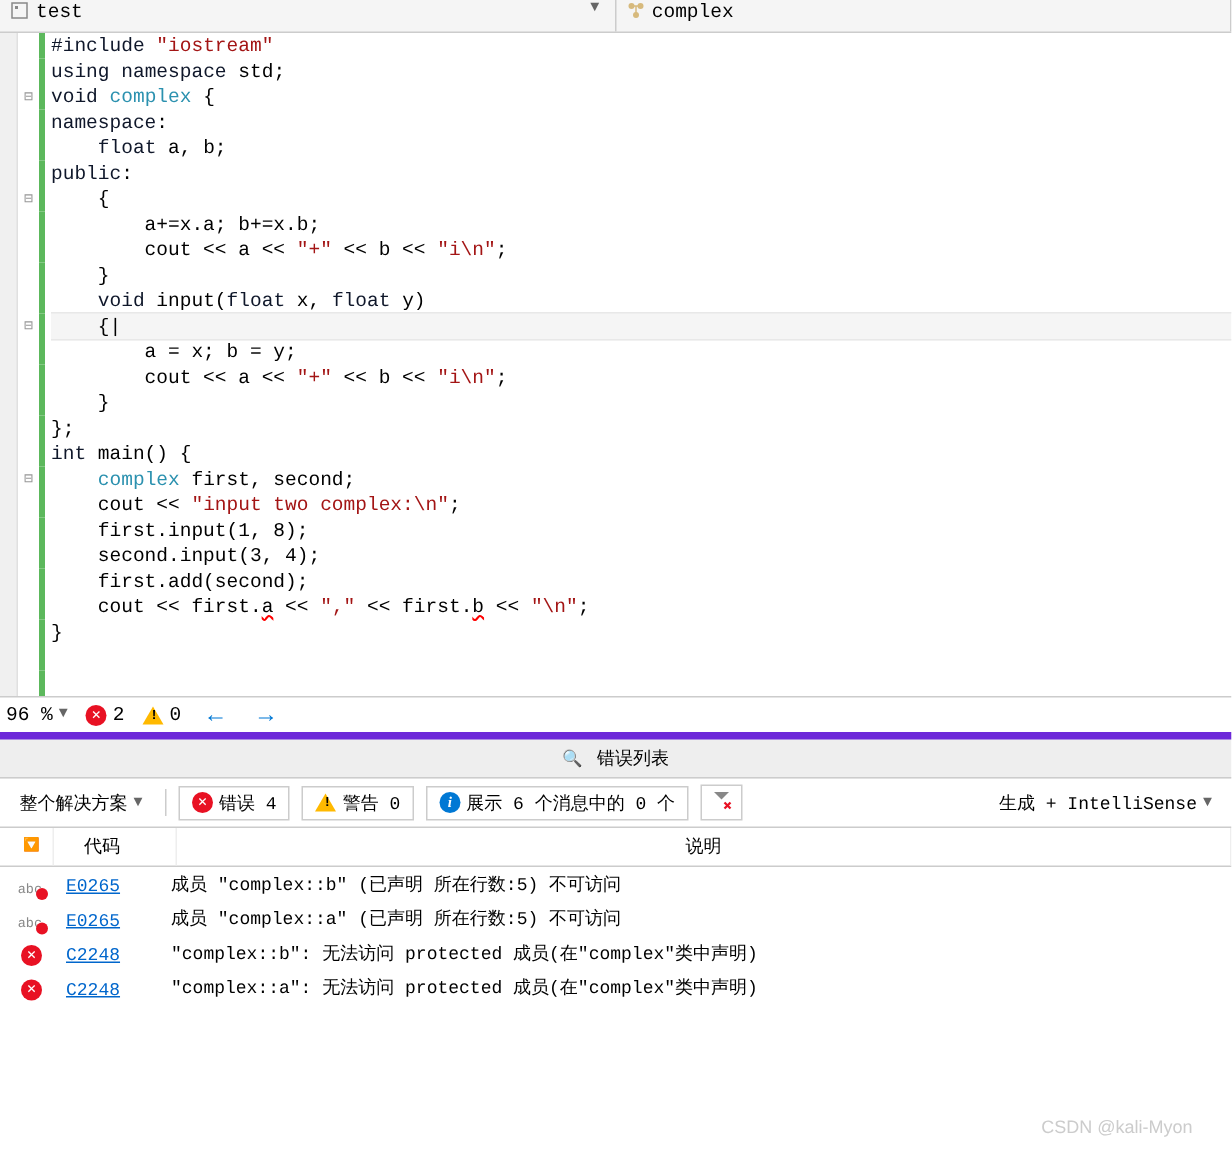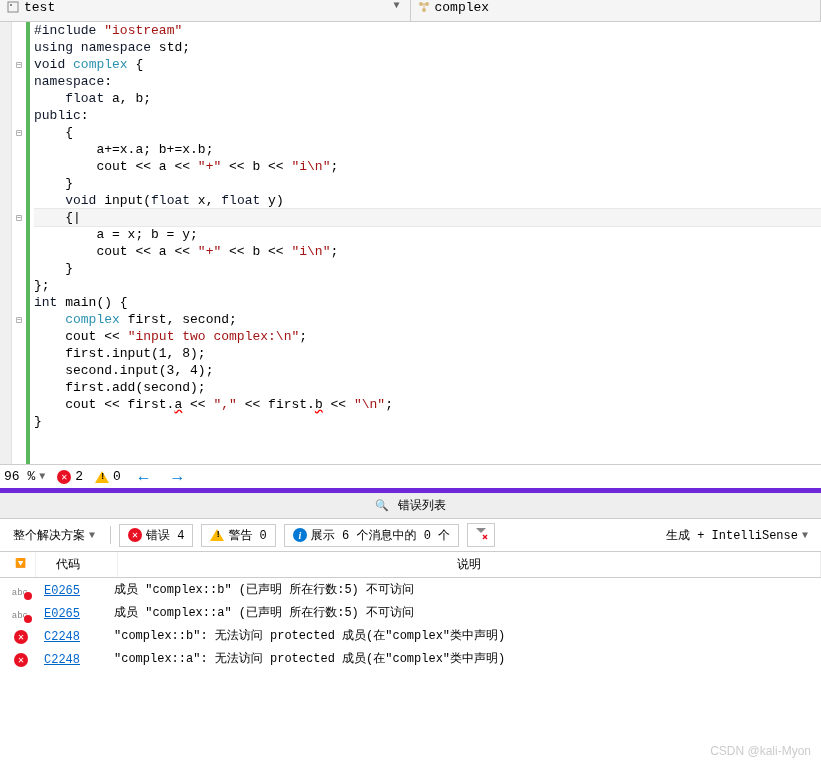--- a/index.html
+++ b/index.html
@@ -45,21 +45,21 @@
 .th-icon { width: 36px; text-align: right; }
 .th-code { width: 70px; margin-left: 12px; }
 .th-desc { flex: 1; text-align: center; }
 .error-row { display: flex; align-items: flex-end; font-family: 'Microsoft YaHei', sans-serif; font-size: 12px; padding: 3px 0; }
 .cell-icon { width: 36px; display: flex; justify-content: flex-end; padding-right: 8px; }
 .cell-code { width: 70px; color: #0066cc; padding-left: 8px; }
 .cell-code.link { text-decoration: underline; cursor: pointer; }
 .cell-desc { flex: 1; padding-left: 8px; }
 .abc-icon { font-size: 9px; color: #888; position: relative; }
 .abc-icon::after { content: ""; position: absolute; width: 8px; height: 8px; background: #e81123; border-radius: 50%; right: -4px; bottom: -2px; }
-.watermark { position: fixed; right: 10px; bottom: 10px; color: #ccc; font-family: 'Segoe UI', sans-serif; font-size: 12px; }
+.watermark { position: fixed; right: 26px; bottom: 10px; color: #ccc; font-family: 'Segoe UI', sans-serif; font-size: 12px; }
 </style>
 </head>
 <body>
 
 <div class="breadcrumb">
   <div class="bc-item first">
     <span class="bc-icon">
       <svg width="12" height="12" viewBox="0 0 12 12">
           <rect x="1" y="1" width="10" height="10" fill="none" stroke="#888" stroke-width="1"></rect>
           <rect x="3" y="3" width="2" height="2" fill="#888"></rect>

